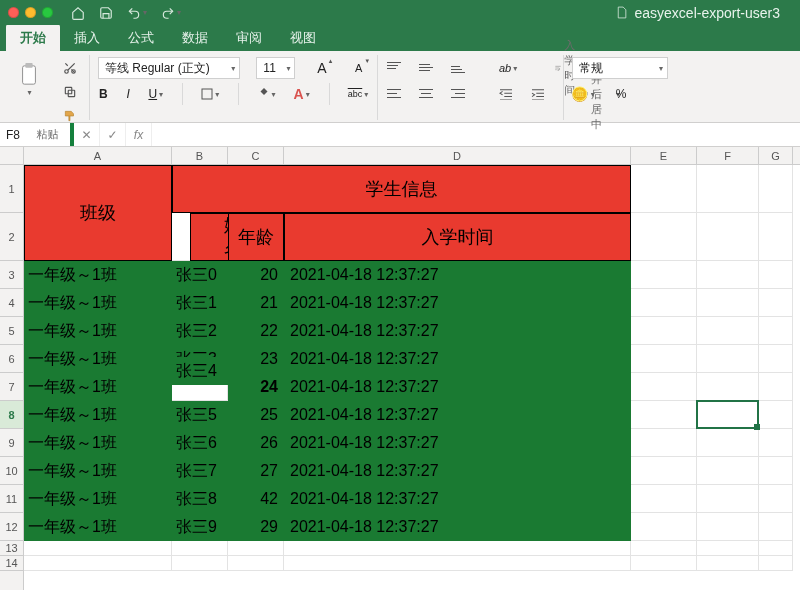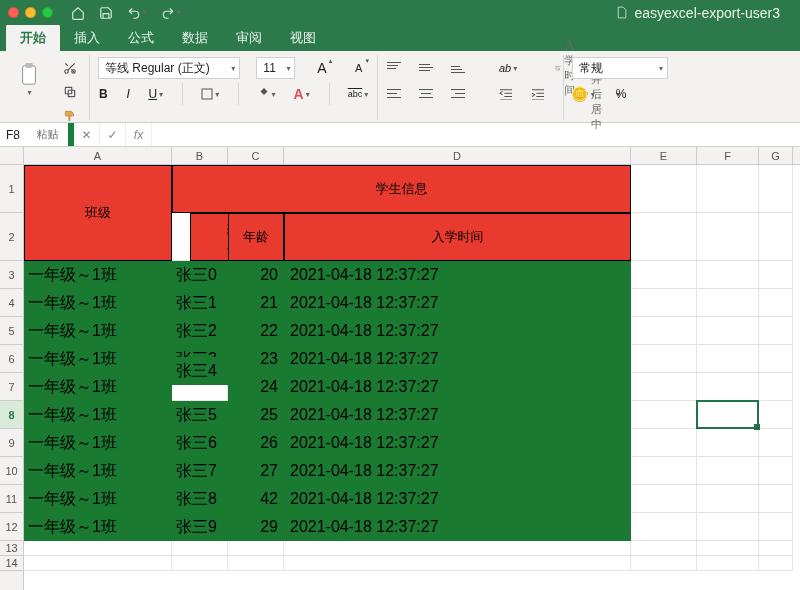--- a/index.html
+++ b/index.html
@@ -103,21 +103,21 @@
   .align-icon span{ position:absolute; left:0; right:0; height:1px; background:#555;}
   .sep { width:1px; background:#d9d9d9; align-self:stretch; margin:0 2px;}
   .chev{font-size:8px;color:#666;margin-left:2px;}
   
   .formula {
     height:24px; border-bottom:1px solid #d0cfce;
     display:flex; align-items:stretch;
     background:#fff;
   }
   .namebox{
-    width:74px; border-right:6px solid #15803d;
+    width:74px; border-right:4px solid #15803d;
     display:flex; align-items:center; padding:0 6px; font-size:12px;
   }
   .fbtn{
     width:26px; display:flex; align-items:center; justify-content:center;
     border-right:1px solid #eee; color:#888; cursor:pointer;
   }
   .fx{ font-style:italic; font-size:12px;}
   .finput{ flex:1; padding:0 6px; display:flex; align-items:center;}
   
   .sheet {
@@ -165,21 +165,21 @@
     box-sizing:border-box;
   }
   .active-cell .handle{
     position:absolute; right:-3px; bottom:-3px;
     width:6px; height:6px; background:#217346;
   }
   .hdr-red{
     position:absolute;
     background:#e93a2f; color:#000;
     display:flex; align-items:center; justify-content:center;
-    font-size:13px; border:1px solid #000;
+    font-size:18px; border:1px solid #000;
     box-sizing:border-box;
   }
   .body-green{
     position:absolute;
     background:#1a7a32;
     color:#000;
     display:flex; align-items:center;
     padding:0 4px;
     font-size:16px;
     box-sizing:border-box;
@@ -572,21 +572,21 @@
       <div class="body-green" style="left: 0px; top: 152px; width: 148px; height: 28px;">一年级～1班</div>
       <div class="body-green" style="left: 148px; top: 152px; width: 56px; height: 28px;">张三2</div>
       <div class="body-green center" style="left: 204px; top: 152px; width: 56px; height: 28px;">22</div>
       <div class="body-green" style="left: 260px; top: 152px; width: 347px; height: 28px; padding-left: 6px;">2021-04-18 12:37:27</div>
       <div class="body-green" style="left: 0px; top: 180px; width: 148px; height: 28px;">一年级～1班</div>
       <div class="body-green" style="left: 148px; top: 180px; width: 56px; height: 28px;">张三3</div>
       <div class="body-green center" style="left: 204px; top: 180px; width: 56px; height: 28px;">23</div>
       <div class="body-green" style="left: 260px; top: 180px; width: 347px; height: 28px; padding-left: 6px;">2021-04-18 12:37:27</div>
       <div class="body-green" style="left: 0px; top: 208px; width: 148px; height: 28px;">一年级～1班</div>
       <div class="body-green" style="left: 148px; top: 192px; width: 56px; height: 28px;">张三4</div>
-      <div class="body-green center" style="left: 204px; top: 208px; width: 56px; height: 28px;">24</div>
+      <div class="body-green center" style="left: 204px; top: 208px; width: 56px; height: 28px; font-weight: bold;">24</div>
       <div class="body-green" style="left: 260px; top: 208px; width: 347px; height: 28px; padding-left: 6px;">2021-04-18 12:37:27</div>
       <div class="body-green" style="left: 0px; top: 236px; width: 148px; height: 28px;">一年级～1班</div>
       <div class="body-green" style="left: 148px; top: 236px; width: 56px; height: 28px;">张三5</div>
       <div class="body-green center" style="left: 204px; top: 236px; width: 56px; height: 28px;">25</div>
       <div class="body-green" style="left: 260px; top: 236px; width: 347px; height: 28px; padding-left: 6px;">2021-04-18 12:37:27</div>
       <div class="body-green" style="left: 0px; top: 264px; width: 148px; height: 28px;">一年级～1班</div>
       <div class="body-green" style="left: 148px; top: 264px; width: 56px; height: 28px;">张三6</div>
       <div class="body-green center" style="left: 204px; top: 264px; width: 56px; height: 28px;">26</div>
       <div class="body-green" style="left: 260px; top: 264px; width: 347px; height: 28px; padding-left: 6px;">2021-04-18 12:37:27</div>
       <div class="body-green" style="left: 0px; top: 292px; width: 148px; height: 28px;">一年级～1班</div>

